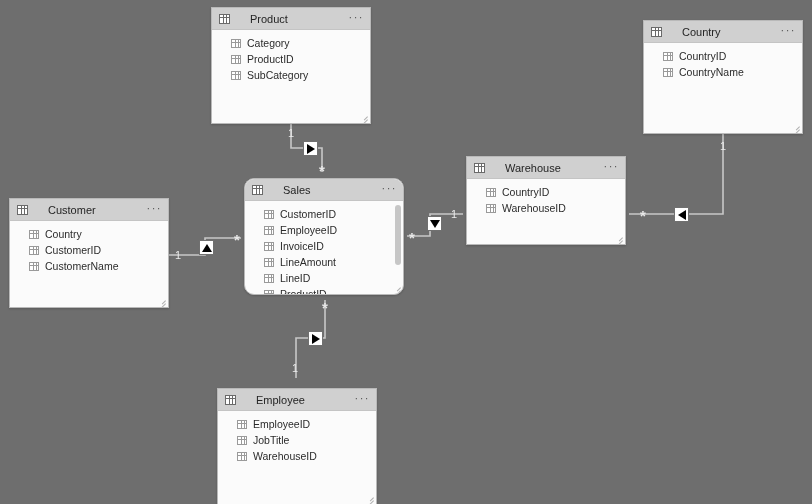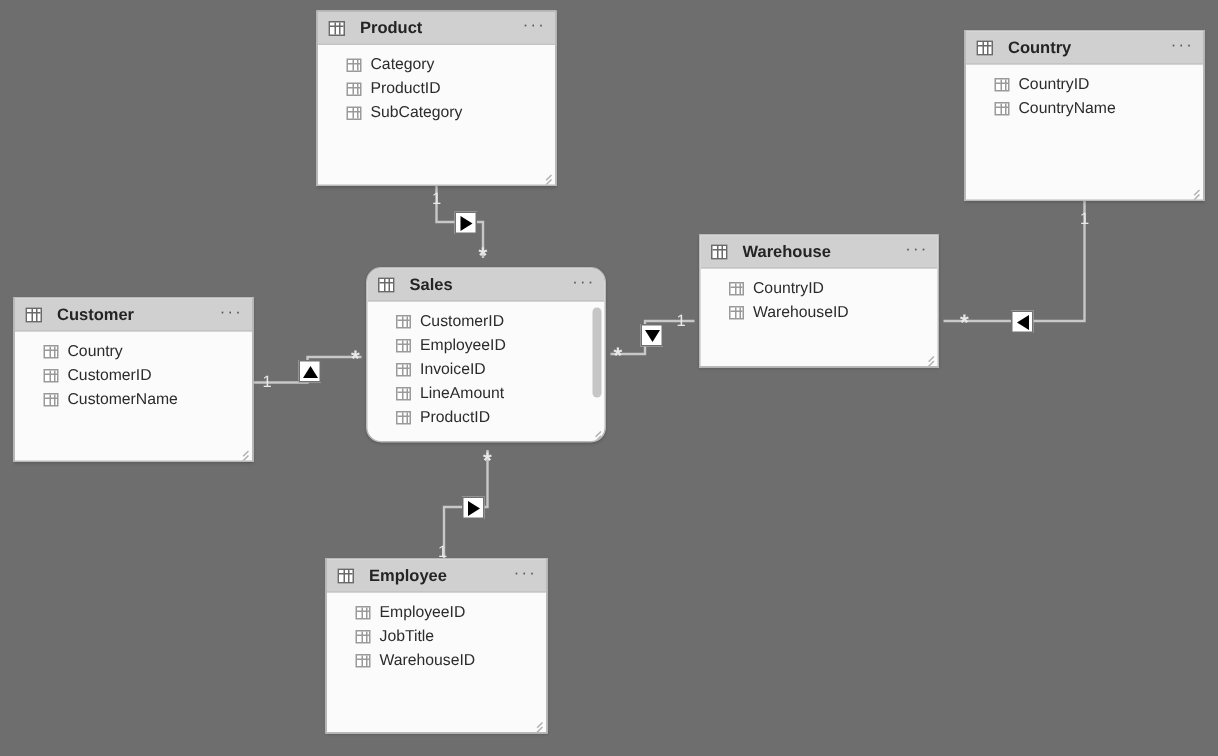--- a/index.html
+++ b/index.html
@@ -87,23 +87,23 @@
     height: 22px;
     background: #d0d0d0;
     border-bottom: 1px solid #c4c4c4;
     display: flex;
     align-items: center;
     padding: 0 6px 0 7px;
     box-sizing: border-box;
   }
   .tbl-title {
     font-size: 11px;
-    font-weight: bold;
+    font-weight: normal;
     color: #242424;
-    margin-left: 10px;
+    margin-left: 20px;
     flex: 1;
     white-space: nowrap;
     overflow: hidden;
   }
   .ellipsis-btn {
     color: #555;
     font-size: 11px;
     letter-spacing: 1.5px;
     line-height: 8px;
     padding-bottom: 4px;
@@ -296,20 +296,24 @@
           <div class="field-row">
             <span class="grid-icon"></span>
             <span class="field-name">InvoiceID</span>
           </div>
           <div class="field-row">
             <span class="grid-icon"></span>
             <span class="field-name">LineAmount</span>
           </div>
           <div class="field-row">
             <span class="grid-icon"></span>
+            <span class="field-name">LineID</span>
+          </div>
+          <div class="field-row">
+            <span class="grid-icon"></span>
             <span class="field-name">ProductID</span>
           </div>
         </div>
         <div class="vscroll">
           <div class="thumb" style="top: 24px; height: 60px;"></div>
         </div>
         <div class="resize-handle"></div>
       </div>
       <div class="tbl" style="left: 466px; top: 156px; width: 160px; height: 89px;">
         <div class="tbl-header">
@@ -344,21 +348,21 @@
             <span class="grid-icon"></span>
             <span class="field-name">CustomerID</span>
           </div>
           <div class="field-row">
             <span class="grid-icon"></span>
             <span class="field-name">CustomerName</span>
           </div>
         </div>
         <div class="resize-handle"></div>
       </div>
-      <div class="tbl" style="left: 217px; top: 372px; width: 148px; height: 117px;">
+      <div class="tbl" style="left: 217px; top: 388px; width: 160px; height: 117px;">
         <div class="tbl-header">
           <span class="grid-icon header-icon"></span>
           <span class="tbl-title">Employee</span>
           <span class="ellipsis-btn">···</span>
         </div>
         <div class="tbl-body">
           <div class="field-row">
             <span class="grid-icon"></span>
             <span class="field-name">EmployeeID</span>
           </div>

